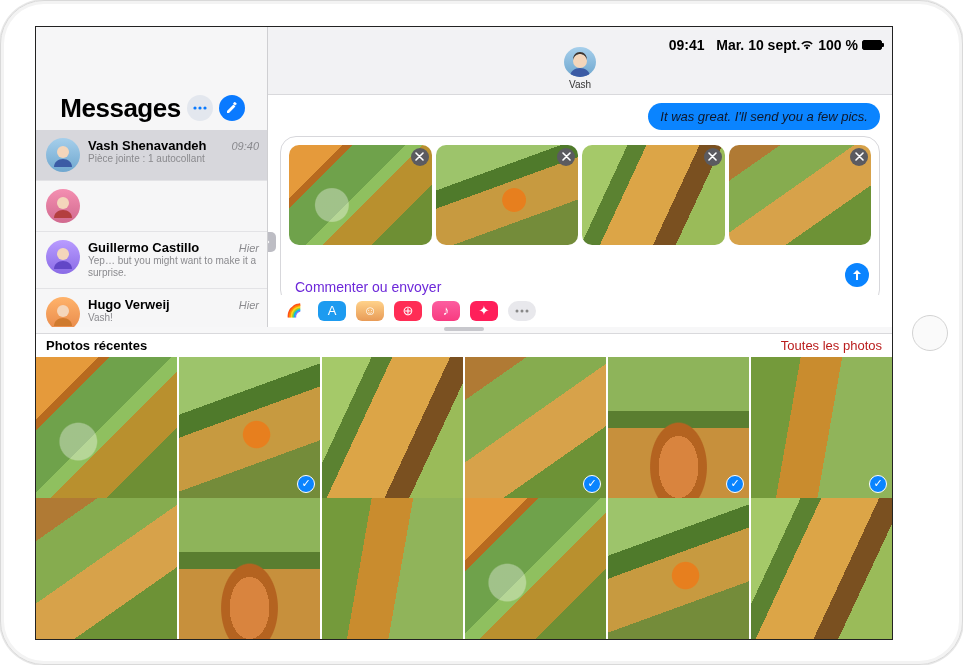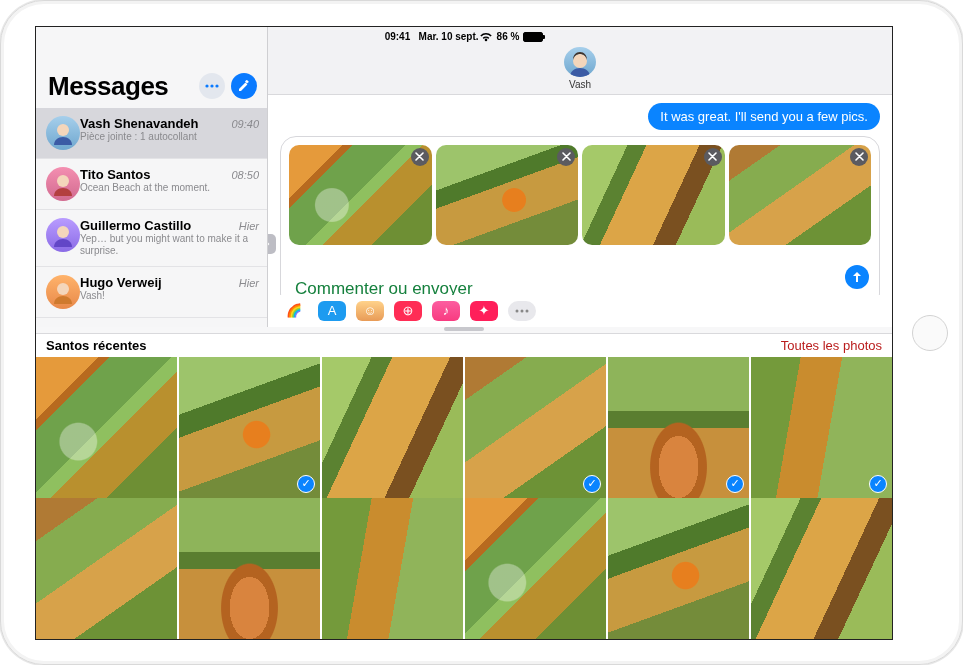--- a/index.html
+++ b/index.html
@@ -32,45 +32,45 @@
     width: 858px; height: 614px;
     border: 1px solid #222;
     background: #f7f7f8;
     display: flex;
     flex-direction: column;
     position: relative;
     overflow: hidden;
   }
   
   .status {
-    position: absolute; top: 0; left: 0; right: 0; height: 20px;
-    display: flex; align-items: center; justify-content: center;
-    font-size: 10px; font-weight: 600; padding: 0 10px; color: #000;
+    position: absolute; top: 8px; left: 0; right: 0; height: 20px;
+    display: flex; align-items: center; justify-content: flex-end;
+    font-size: 14px; font-weight: 600; padding: 0 10px; color: #000;
     z-index: 30;
   }
   .status .right { display: flex; align-items: center; gap: 4px; }
   .battery { width: 20px; height: 10px; border: 1px solid #000; border-radius: 2px; position: relative; }
   .battery:after { content:""; position:absolute; right:-3px; top:2px; width:2px; height:4px; background:#000; border-radius:0 1px 1px 0;}
   .battery-fill { background:#000; height:100%; }
 
   .top-split { display:flex; flex:1 1 auto; min-height:0; }
 
   
   .sidebar {
     width: 232px; background:#f6f6f7; border-right:1px solid #cfcfd2;
-    display:flex; flex-direction:column; 
+    display:flex; flex-direction:column; padding-top:22px;align-items:center;
   }
   .sb-head { display:flex; align-items:center; padding: 44px 10px 6px 12px; }
   .sb-title { font-size:26px; font-weight:800; flex:1; letter-spacing:-0.5px; }
   .sb-icon-btn { width:26px; height:26px; border-radius:50%; display:flex; align-items:center; justify-content:center; margin-left:6px; }
   .sb-icon-more { background:#e3e7ee; color:#0a7aff; font-weight:900; }
   .sb-icon-compose { background:#0a7aff; color:#fff; }
   .conversations { flex:1; overflow:hidden; }
   .conv {
-    display:flex; padding:8px 8px 8px 10px; border-bottom:1px solid #e3e3e6;
+    display:flex; gap:8px; padding:8px 8px 8px 10px; border-bottom:1px solid #e3e3e6;
     cursor:pointer; font-size:12px;
   }
   .conv.selected { background:#d7d7dc; }
   .avatar {
     width:34px; height:34px; border-radius:50%; flex:none;
     display:flex; align-items:center; justify-content:center; font-size:18px; color:#fff;
   }
   .conv-body { flex:1; min-width:0; }
   .conv-top { display:flex; justify-content:space-between; align-items:baseline; }
   .conv-name { font-weight:600; font-size:13px; }
@@ -84,22 +84,22 @@
     padding-bottom:4px; border-bottom:1px solid #d9d9dc; background:#f2f2f4;
     position: relative; padding-top: 20px;
   }
   .chat-h-av { width:32px; height:32px; border-radius:50%; background:linear-gradient(#a6cfeb,#6fa7cf); margin-bottom:2px; display:flex; align-items:flex-end; justify-content:center; overflow:hidden;}
   .chat-h-av svg{width:26px;height:26px;}
   .chat-h-name { font-size:10px; color:#333; }
 
   .chat-body { flex:1; padding:8px 12px 4px; display:flex; flex-direction:column; gap:4px; overflow:hidden; }
   .msg-row { display:flex; justify-content:flex-end; }
   .bubble {
-    background:#0a84ff; color:#ffffff; padding:6px 12px; border-radius:16px;
-    font-size:13px; max-width:68%; position:relative;
+    background:#0a84ff; color:#0f172a; padding:6px 12px; border-radius:16px;
+    font-size:13px; max-width:68%; position:relative;font-style:italic;
   }
   .delivery { text-align:right; font-size:10px; color:#8a8a8e; margin-top:1px; padding-right:4px;}
 
   
   .staged-area {
     border:1px solid #d7d7db; border-radius:16px; margin-top:2px;
     padding:8px; display:flex; flex-direction:column; gap:6px; background:#fff;
     position: relative;
   }
   .expand-arrow {
@@ -112,21 +112,21 @@
     position:relative; flex:1; height:100px; border-radius:10px; overflow:hidden;
   }
   .staged .photo { width:100%; height:100%; }
   .staged .rm {
     position:absolute; top:3px; right:3px; width:18px; height:18px; border-radius:50%;
     background:#5b5b60; color:#fff; display:flex; align-items:center; justify-content:center;
     font-size:11px; line-height:1;
   }
   .compose-row { display:flex; align-items:center; gap:6px; padding: 2px 2px 0;}
   .compose-input {
-    flex:1; font-size:17px; color:#15803d; padding: 2px 4px; margin-top: 24px;
+    flex:1; font-size:14px; color:#6d28d9; padding: 2px 4px; margin-top: 24px;
   }
   .send-btn {
     width:24px; height:24px; border-radius:50%; background:#0a84ff; color:#fff;
     display:flex; align-items:center; justify-content:center; font-size:14px;
   }
 
   
   .drawer {
     display:flex; gap:10px; align-items:center; padding:6px 12px 6px; background:#fff;
   }
@@ -193,21 +193,21 @@
 
     <div class="status">
       <div>
         <span>09:41</span>&nbsp;&nbsp;
         <span>Mar. 10 sept.</span>
       </div>
       <div class="right">
         <svg width="14" height="10" viewBox="0 0 14 10">
             <path fill="#000" d="M7 9.2a1.3 1.3 0 100-2.6 1.3 1.3 0 000 2.6zm-3.3-3.4l1.1 1.1a3 3 0 014.4 0l1.1-1.1a4.6 4.6 0 00-6.6 0zM1.3 3.4l1.1 1.1a6.4 6.4 0 019.2 0l1.1-1.1a8 8 0 00-11.4 0z"></path>
           </svg>
-        <span>86 %</span>
+        <span>100 %</span>
         <div class="battery">
             <div class="battery-fill" style="width:100%"></div>
           </div>
       </div>
     </div>
 
     <div class="top-split">
 
       <div class="sidebar">
         <div class="sb-head">
@@ -240,27 +240,20 @@
       </div>
       <div class="conv-preview">Pièce jointe : 1 autocollant</div>
     </div>
             </div>
             <div class="conv">
     <div class="avatar" style="background:linear-gradient(#f48fb1,#d16a8f)">
       <svg width="24" height="24" viewBox="0 0 24 24">
                   <circle cx="12" cy="9" r="6" fill="#f4d6bb"></circle>
                   <path d="M3 24c0-5 4-8 9-8s9 3 9 8" fill="#b33f3f"></path>
                 </svg>
-    </div>
-    <div class="conv-body">
-      <div class="conv-top">
-        <span class="conv-name">Tito Santos</span>
-        <span class="conv-time">08:50</span>
-      </div>
-      <div class="conv-preview">Ocean Beach at the moment.</div>
     </div>
             </div>
             <div class="conv">
     <div class="avatar" style="background:linear-gradient(#b99cff,#8a6be6)">
       <svg width="24" height="24" viewBox="0 0 24 24">
                   <circle cx="12" cy="9" r="6" fill="#f4d6bb"></circle>
                   <path d="M3 24c0-5 4-8 9-8s9 3 9 8" fill="#6246c7"></path>
                 </svg>
     </div>
     <div class="conv-body">
@@ -372,21 +365,21 @@
                 <circle cx="7" cy="2" r="1.5" fill="#888"></circle>
                 <circle cx="12" cy="2" r="1.5" fill="#888"></circle>
               </svg>
             </div>
           </div>
       </div>
     </div>
 
     <div class="drag-handle"></div>
     <div class="picker-head">
-      <div class="label">Santos récentes</div>
+      <div class="label">Photos récentes</div>
       <div class="all">Toutes les photos</div>
     </div>
     <div class="picker-grid" id="grid1">
         <div class="thumb">
           <div class="photo "></div>
         </div>
         <div class="thumb">
           <div class="photo v2"></div>
           <div class="checkmark">✓</div>
         </div>

